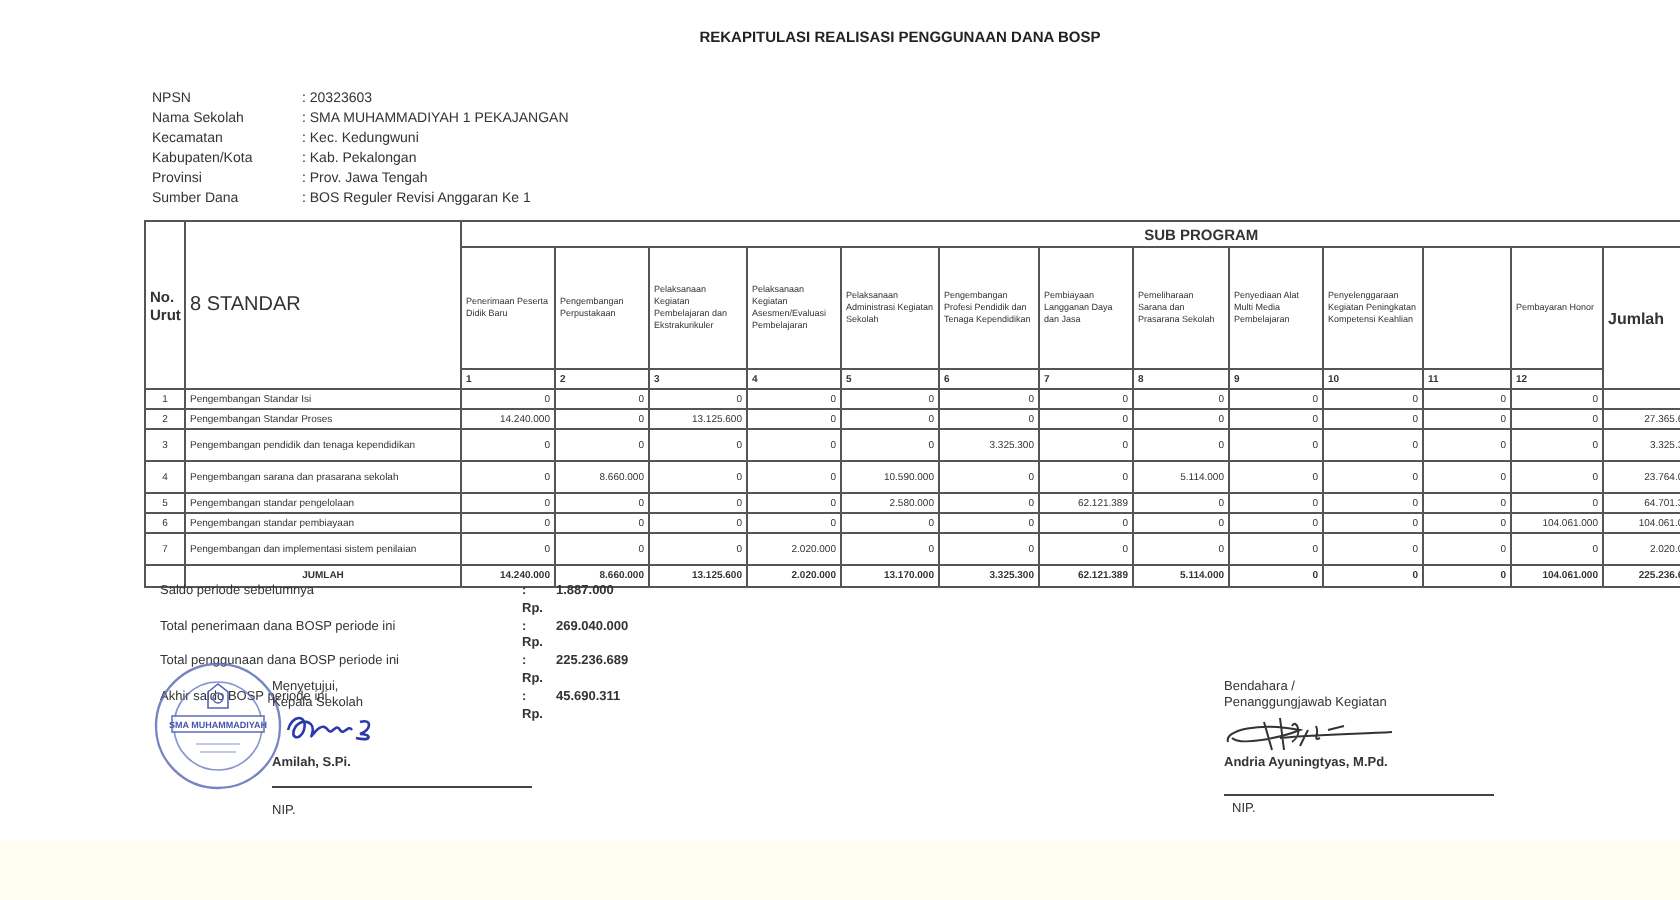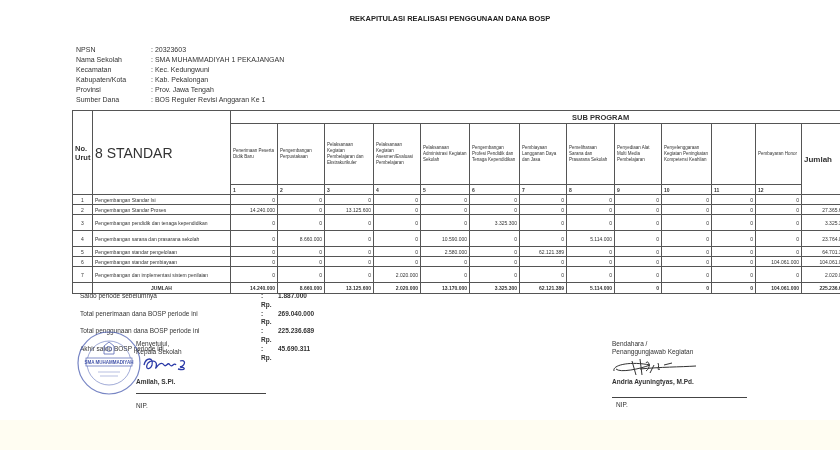--- a/index.html
+++ b/index.html
@@ -10,21 +10,21 @@
   .title-block .t1{margin-left:60px;}
   .title-block .t2{margin-left:60px;}
   .title-block .t3{margin-left:60px;}
   .info{position:absolute;left:76px;top:45px;font-size:7px;line-height:10px;color:#333;}
   .info .row{display:flex;}
   .info .lbl{width:75px;}
   .info .val{}
   table.main{position:absolute;left:72px;top:110px;width:768px;border-collapse:collapse;table-layout:fixed;font-size:5px;color:#333;}
   table.main td, table.main th{border:1px solid #555;padding:0 2px;}
   table.main th{font-weight:normal;text-align:left;vertical-align:middle;}
-  .hdr-big{font-weight:bold;font-size:14px;}
+  .hdr-big{font-weight:bold;font-size:10px;}
   .hdr-no{font-weight:bold !important;font-size:7.5px;line-height:9px;}
   .hdr-sub{font-weight:bold !important;font-size:7.5px;text-align:right !important;padding-right:220px !important;height:12px;}
   .hdr-col{font-size:4.5px;line-height:6px;height:60px;}
   .hdr-jumlah{font-weight:bold !important;font-size:8px;}
   .hdr-num{font-size:5px;height:9px;font-weight:bold !important;}
   table.main td{height:9px;}
   td.num{text-align:right;font-size:5px;}
   td.idx{text-align:center;font-size:5px;}
   td.name{font-size:5px;line-height:6px;text-align:left;}
   tr.tall td{height:15px;}

